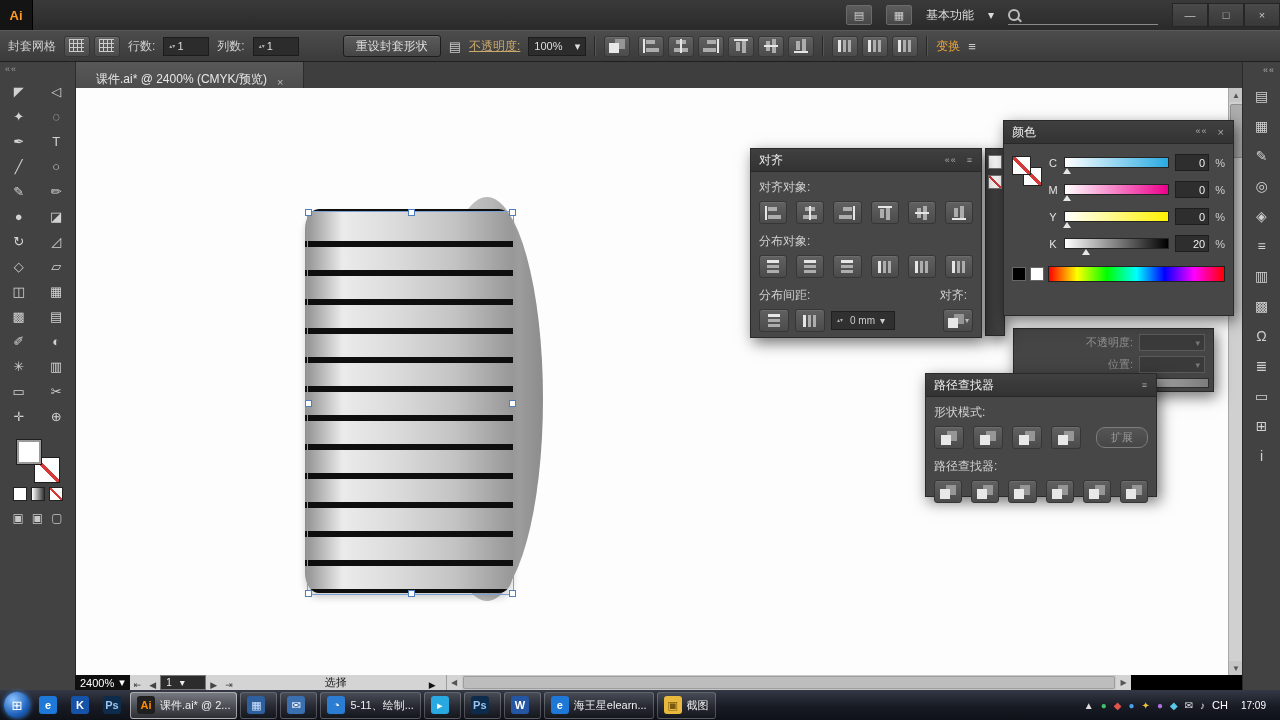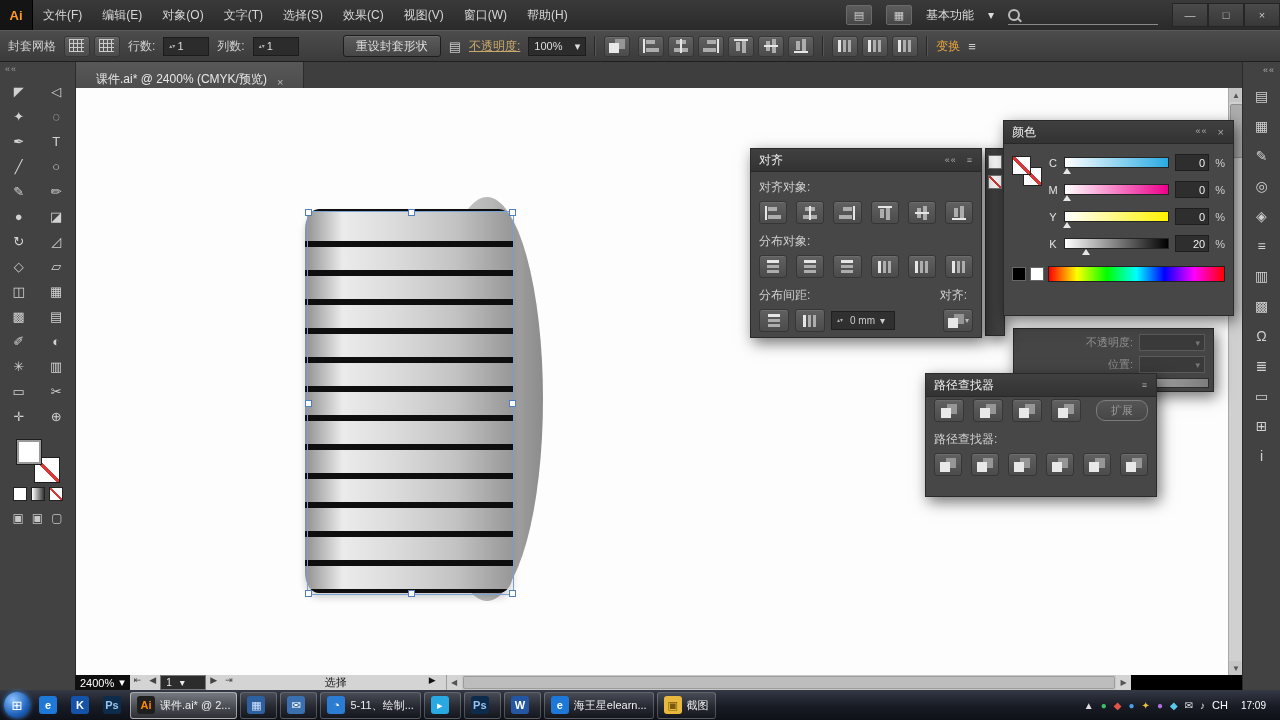--- a/index.html
+++ b/index.html
@@ -90,21 +90,21 @@
             background-image:repeating-linear-gradient(180deg,rgba(0,0,0,0) 0 23px,#0e0e0e 23px 29px),
                              linear-gradient(90deg,#8f8f8f,#ebebeb 18%,#dadada 45%,#c3c3c3 72%,#979797);
             background-position:0 9px,0 0;box-shadow:0 5px 7px rgba(0,0,0,.18);}
   .selbox{position:absolute;left:2px;top:18px;width:205px;height:382px;border:1px solid #7aa0d4;}
   .h{position:absolute;width:5px;height:5px;background:#fff;border:1px solid #4f7fc0;}
   .h-tl{left:-3px;top:-3px;} .h-tm{left:calc(50% - 3px);top:-3px;} .h-tr{right:-3px;top:-3px;}
   .h-ml{left:-3px;top:calc(50% - 3px);} .h-mr{right:-3px;top:calc(50% - 3px);}
   .h-bl{left:-3px;bottom:-3px;} .h-bm{left:calc(50% - 3px);bottom:-3px;} .h-br{right:-3px;bottom:-3px;}
   
   .statusbar{position:absolute;left:75px;top:675px;width:1056px;height:15px;background:#d4d4d4;display:flex;
-             align-items:flex-start;font-size:11px;color:#111;z-index:10;}
+             align-items:flex-end;font-size:11px;color:#111;z-index:10;}
   .zoombox{background:#0f0f0f;color:#fff;height:15px;display:flex;align-items:center;padding:0 5px;gap:5px;font-size:11px;}
   .navbtn{color:#444;font-size:9px;padding:0 4px;}
   .pagefield{background:#2c2c2c;color:#eee;height:13px;display:flex;align-items:center;gap:8px;padding:0 5px;
              border:1px solid #777;font-size:10px;min-width:34px;}
   .status-text{margin-left:88px;}
   .expander{margin-left:82px;font-size:9px;}
   .hscroll{flex:1;display:flex;align-items:center;height:15px;background:#c7c7c7;border-left:1px solid #9d9d9d;margin-left:10px;}
   .hs-arrow{width:15px;height:15px;display:flex;align-items:center;justify-content:center;font-size:8px;color:#555;background:#d4d4d4;}
   .hthumb{flex:1;height:11px;margin:0 1px;background:#bdbdbd;border:1px solid #9d9d9d;border-radius:2px;}
   
@@ -179,32 +179,20 @@
   .tray{margin-left:auto;display:flex;align-items:center;gap:7px;color:#ddd;font-size:11px;padding-right:4px;}
   .tray-ic{font-size:10px;}
   .lang{color:#fff;font-size:11px;}
   .time{font-size:10px;color:#fff;padding:0 6px;}
 </style>
 </head>
 <body>
 
 <div class="menubar">
   <div class="ai-logo">Ai</div>
-  <div style="display:flex;">
-
-  <div class="menu-item">文件(F)</div>
-      <div class="menu-item">编辑(E)</div>
-      <div class="menu-item">对象(O)</div>
-      <div class="menu-item">文字(T)</div>
-      <div class="menu-item">选择(S)</div>
-      <div class="menu-item">效果(C)</div>
-      <div class="menu-item">视图(V)</div>
-      <div class="menu-item">窗口(W)</div>
-      <div class="menu-item">帮助(H)</div>
-    </div>
   <div class="menubar-right">
     <div class="mb-ic">▤</div>
     <div class="mb-ic">▦</div>
     <div class="workspace">
       <span>基本功能</span>
       <span>▾</span>
     </div>
     <div class="search">
       <span class="mag"></span>
       <input style="">
@@ -630,20 +618,21 @@
   <div class="gp-ramp"></div>
 </div>
 
 <div class="panel pathfinder-panel">
   <div class="phead">
     <span>路径查找器</span>
     <div class="phead-right">
       <span>≡</span>
     </div>
   </div>
+  <div class="plabel">形状模式:</div>
   <div class="pf-row">
     <span style="display:flex;gap:9px;">
 
     <div class="pbtn">
           <span class="ic ic-pf"></span>
         </div>
         <div class="pbtn">
           <span class="ic ic-pf"></span>
         </div>
         <div class="pbtn">

